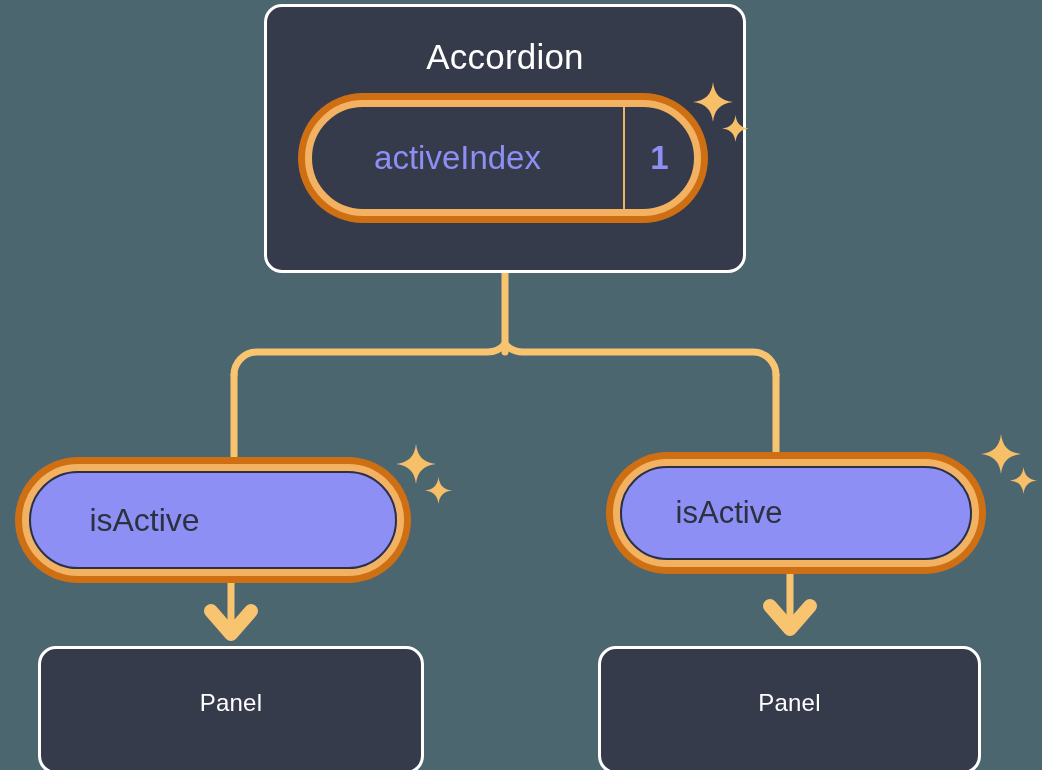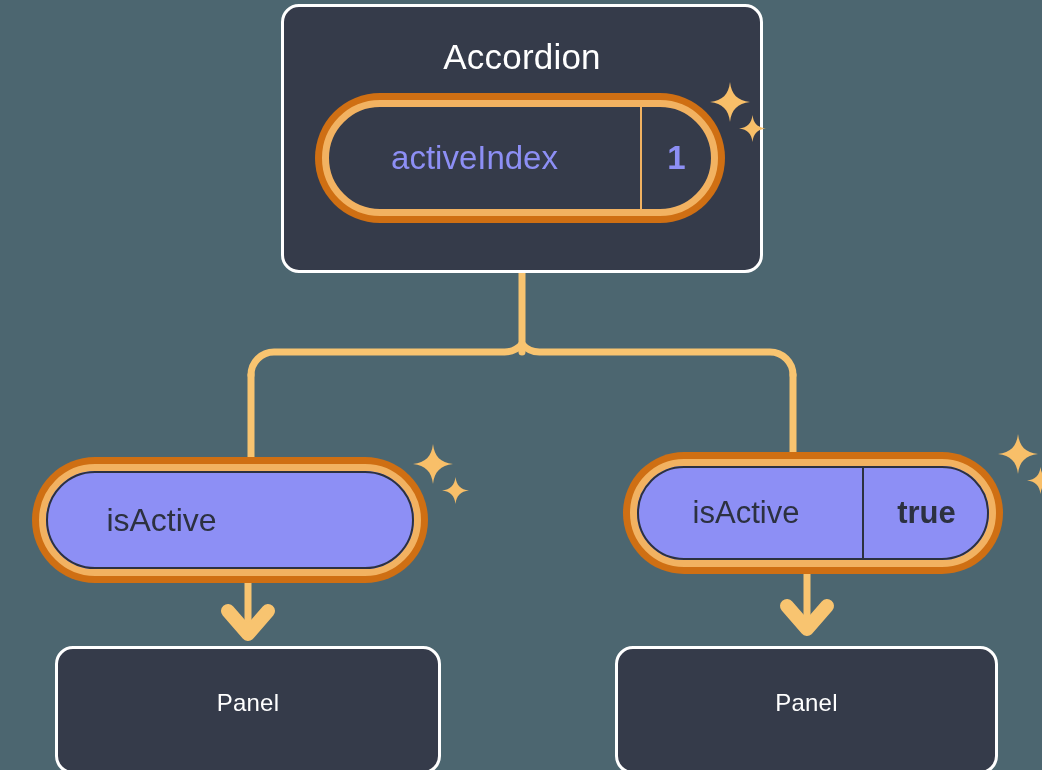--- a/index.html
+++ b/index.html
@@ -11,21 +11,20 @@
     width: 1042px;
     height: 770px;
     background: #4c6670;
     font-family: "Liberation Sans", sans-serif;
     overflow: hidden;
   }
   #stage {
     position: relative;
     width: 837px;
     height: 770px;
-    margin-left: 17px;
   }
 
   
   #wires {
     position: absolute;
     left: 0;
     top: 0;
     width: 1042px;
     height: 770px;
     z-index: 1;
@@ -218,21 +217,20 @@
       <path d="M20 0 C21.5 12.5 27.5 18.5 40 20 C27.5 21.5 21.5 27.5 20 40 C18.5 27.5 12.5 21.5 0 20 C12.5 18.5 18.5 12.5 20 0 Z" fill="#f8bf69"></path>
     </svg>
   </div>
 
   <div class="card" id="panel-left-card">
     <div class="card-title">Panel</div>
   </div>
 
   <div class="pill pill-purple" id="pill-right">
     <span class="pill-seg pill-key">isActive</span>
-    <span class="pill-seg pill-val">true</span>
   </div>
 
   <div class="sparkles" id="sparkles-right">
     <svg class="sparkle" style="left:0px; top:0px;" width="40" height="40" viewBox="0 0 40 40">
       <path d="M20 0 C21.5 12.5 27.5 18.5 40 20 C27.5 21.5 21.5 27.5 20 40 C18.5 27.5 12.5 21.5 0 20 C12.5 18.5 18.5 12.5 20 0 Z" fill="#f8bf69"></path>
     </svg>
     <svg class="sparkle" style="left:29px; top:33px;" width="27" height="27" viewBox="0 0 40 40">
       <path d="M20 0 C21.5 12.5 27.5 18.5 40 20 C27.5 21.5 21.5 27.5 20 40 C18.5 27.5 12.5 21.5 0 20 C12.5 18.5 18.5 12.5 20 0 Z" fill="#f8bf69"></path>
     </svg>
   </div>

